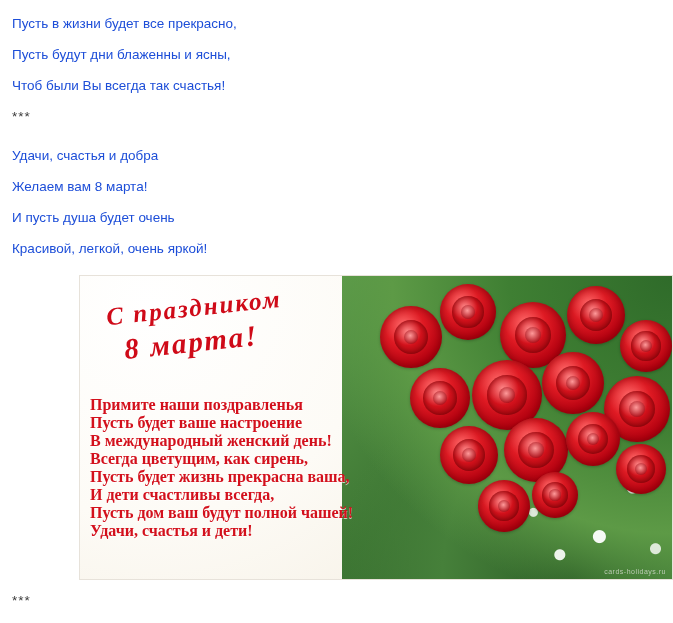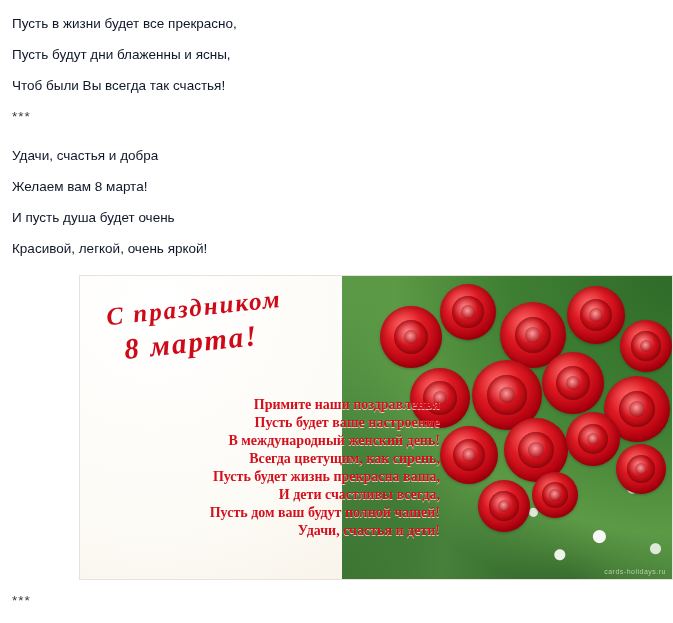--- a/index.html
+++ b/index.html
@@ -20,21 +20,21 @@
     width: 673px;
     height: 623px;
     background: #ffffff;
   }
   .text-block {
     padding: 8px 12px 0 12px;
   }
   .line {
     font-size: 13.5px;
     line-height: 31px;
-    color: #0f172a;
+    color: #1d4ed8;
     white-space: nowrap;
   }
   .sep {
     font-size: 13.5px;
     line-height: 31px;
     color: #3a3a3a;
     letter-spacing: 1px;
   }
   .stanza-gap {
     height: 8px;
@@ -120,25 +120,25 @@
   .script-2 {
     left: 44px; top: 50px;
     font-size: 29px;
     letter-spacing: 2px;
     transform: rotate(-6deg);
   }
   .card-poem {
     position: absolute;
     left: 10px; top: 120px;
     width: 350px;
-    text-align: right;
+    text-align: left;
     color: #d3101c;
     font-family: "Liberation Serif", serif;
     font-weight: bold;
-    font-size: 14px;
+    font-size: 16px;
     line-height: 18px;
     text-shadow: 0 1px 0 rgba(255,255,255,.7);
   }
   .card-poem div { white-space: nowrap; }
   .card-credit {
     position: absolute;
     right: 6px; bottom: 4px;
     font-size: 7px;
     color: #cfd8c8;
     opacity: .85;

